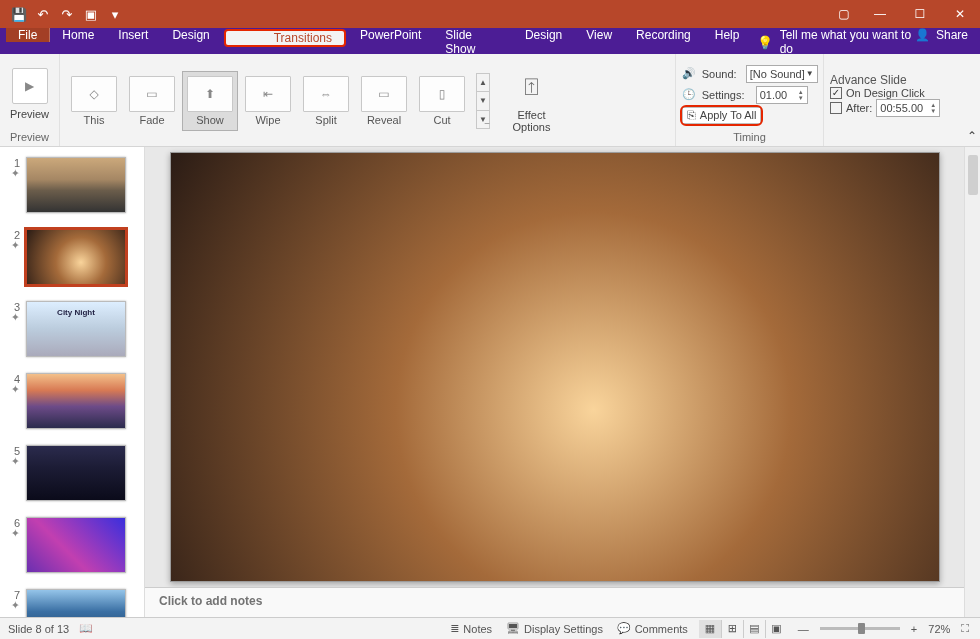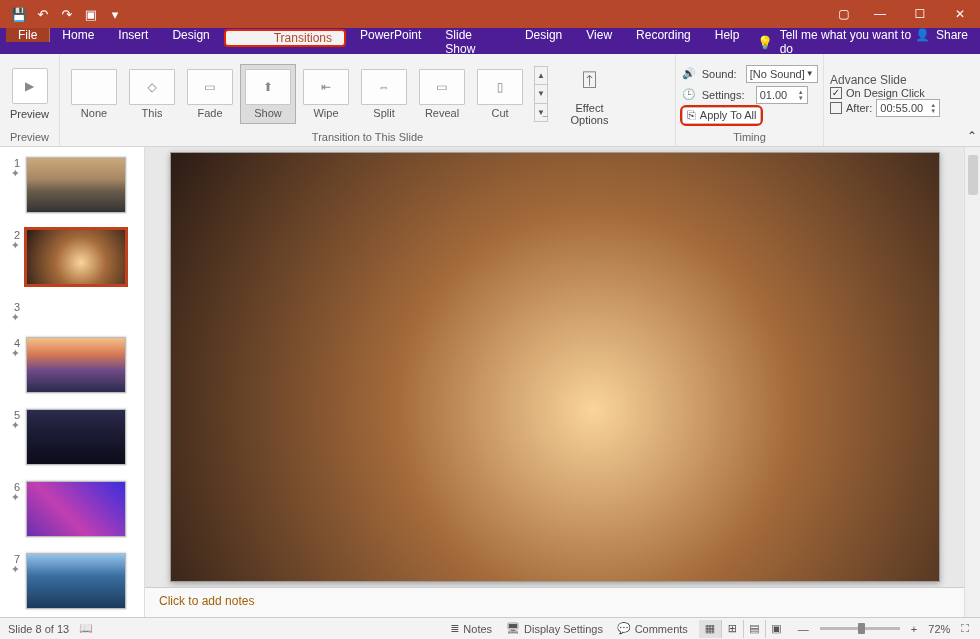--- a/index.html
+++ b/index.html
@@ -63,21 +63,21 @@
 .thumb-pane { width: 145px; background: #fff; border-right: 1px solid #ddd; overflow: hidden; padding-top: 8px; }
 .thumb-item { display: flex; gap: 6px; padding: 2px 6px 2px 8px; margin-bottom: 12px; }
 .thumb-num { width: 12px; font-size: 11px; color: #666; text-align: right; }
 .thumb-star { font-size: 11px; color: #888; line-height: 8px; }
 .thumb-box { width: 100px; height: 56px; border: 1px solid #bbb; box-shadow: 0 0 2px rgba(0,0,0,0.3); background-size: cover; background-position: center; }
 .thumb-item.selected .thumb-box { outline: 3px solid #c1401f; outline-offset: -1px; }
 
 .editor { flex: 1; display: flex; flex-direction: column; background: #e8e8e8; }
 .slide-area { flex: 1; display: flex; align-items: center; justify-content: center; position: relative; overflow: hidden; }
 .slide-canvas { width: 770px; height: 430px; background-size: cover; background-position: center; border: 1px solid #9c9c9c; box-shadow: 0 2px 6px rgba(0,0,0,0.3); }
-.notes-pane { height: 30px; background: #f9f9f9; border-top: 1px solid #ccc; padding: 6px 14px; color: #a16207; font-size: 12px; }
+.notes-pane { height: 30px; background: #f9f9f9; border-top: 1px solid #ccc; padding: 6px 14px; color: #737373; font-size: 12px; font-weight: bold; }
 .vscroll { width: 16px; background: #f0f0f0; border-left: 1px solid #ddd; position: relative; }
 .vscroll .thumb { position: absolute; top: 8px; left: 3px; width: 10px; height: 40px; background: #cfcfcf; border-radius: 2px; }
 
 
 .statusbar { height: 22px; background: #f3f3f3; border-top: 1px solid #ccc; display: flex; align-items: center; font-size: 11px; color: #555; padding: 0 8px; }
 .statusbar .sb-left { display: flex; align-items: center; gap: 10px; }
 .statusbar .sb-right { margin-left: auto; display: flex; align-items: center; gap: 8px; }
 .sb-btn { display: flex; align-items: center; gap: 4px; cursor: pointer; padding: 0 3px; }
 .view-btns { display: flex; }
 .view-btns .vb { width: 22px; height: 18px; display: flex; align-items: center; justify-content: center; cursor: pointer; border-left: 1px solid #ccc; }
@@ -146,24 +146,20 @@
         <div class="label">Preview</div>
       </div>
     </div>
     <div class="group-label">Preview</div>
   </div>
 
   <div class="group" style="flex:1">
     <div class="group-body">
       <div class="gallery" id="gallery">
           <div class="gallery-item">
-            <div class="thumb"></div>
-            <div class="label">None</div>
-          </div>
-          <div class="gallery-item">
             <div class="thumb">◇</div>
             <div class="label">This</div>
           </div>
           <div class="gallery-item">
             <div class="thumb">▭</div>
             <div class="label">Fade</div>
           </div>
           <div class="gallery-item selected">
             <div class="thumb">⬆</div>
             <div class="label">Show</div>
@@ -189,21 +185,20 @@
         <div>▲</div>
         <div>▼</div>
         <div>▼̲</div>
       </div>
       <div class="big-btn effect-icon" style="margin-left:8px;width:55px">
         <div class="icon">⍐</div>
         <div class="label" style="white-space:pre">Effect
 Options</div>
       </div>
     </div>
-    <div class="group-label">Transition to This Slide</div>
   </div>
 
   <div class="group" style="width:148px">
     <div class="group-body">
       <div class="timing-body">
         <div class="timing-row">
           <span>🔊</span>
           <span class="lbl" style="width:38px;text-align:left">Sound:</span>
           <div class="fld" style="width:72px">
             <span>[No Sound]</span>
@@ -272,20 +267,23 @@
           <div class="thumb-num">2</div>
           <div class="thumb-star">✦</div>
         </div>
         <div class="thumb-box bg-night2" style="position:relative"></div>
       </div>
       <div class="thumb-item">
         <div style="display:flex;flex-direction:column;align-items:flex-end">
           <div class="thumb-num">3</div>
           <div class="thumb-star">✦</div>
         </div>
+        <div class="thumb-box bg-cityday" style="position:relative">
+          <div style="position:absolute;inset:0;display:flex;align-items:flex-start;justify-content:center;font-size:8px;color:#224;font-weight:bold;padding-top:6px">City Night</div>
+        </div>
       </div>
       <div class="thumb-item">
         <div style="display:flex;flex-direction:column;align-items:flex-end">
           <div class="thumb-num">4</div>
           <div class="thumb-star">✦</div>
         </div>
         <div class="thumb-box bg-sunset" style="position:relative"></div>
       </div>
       <div class="thumb-item">
         <div style="display:flex;flex-direction:column;align-items:flex-end">

